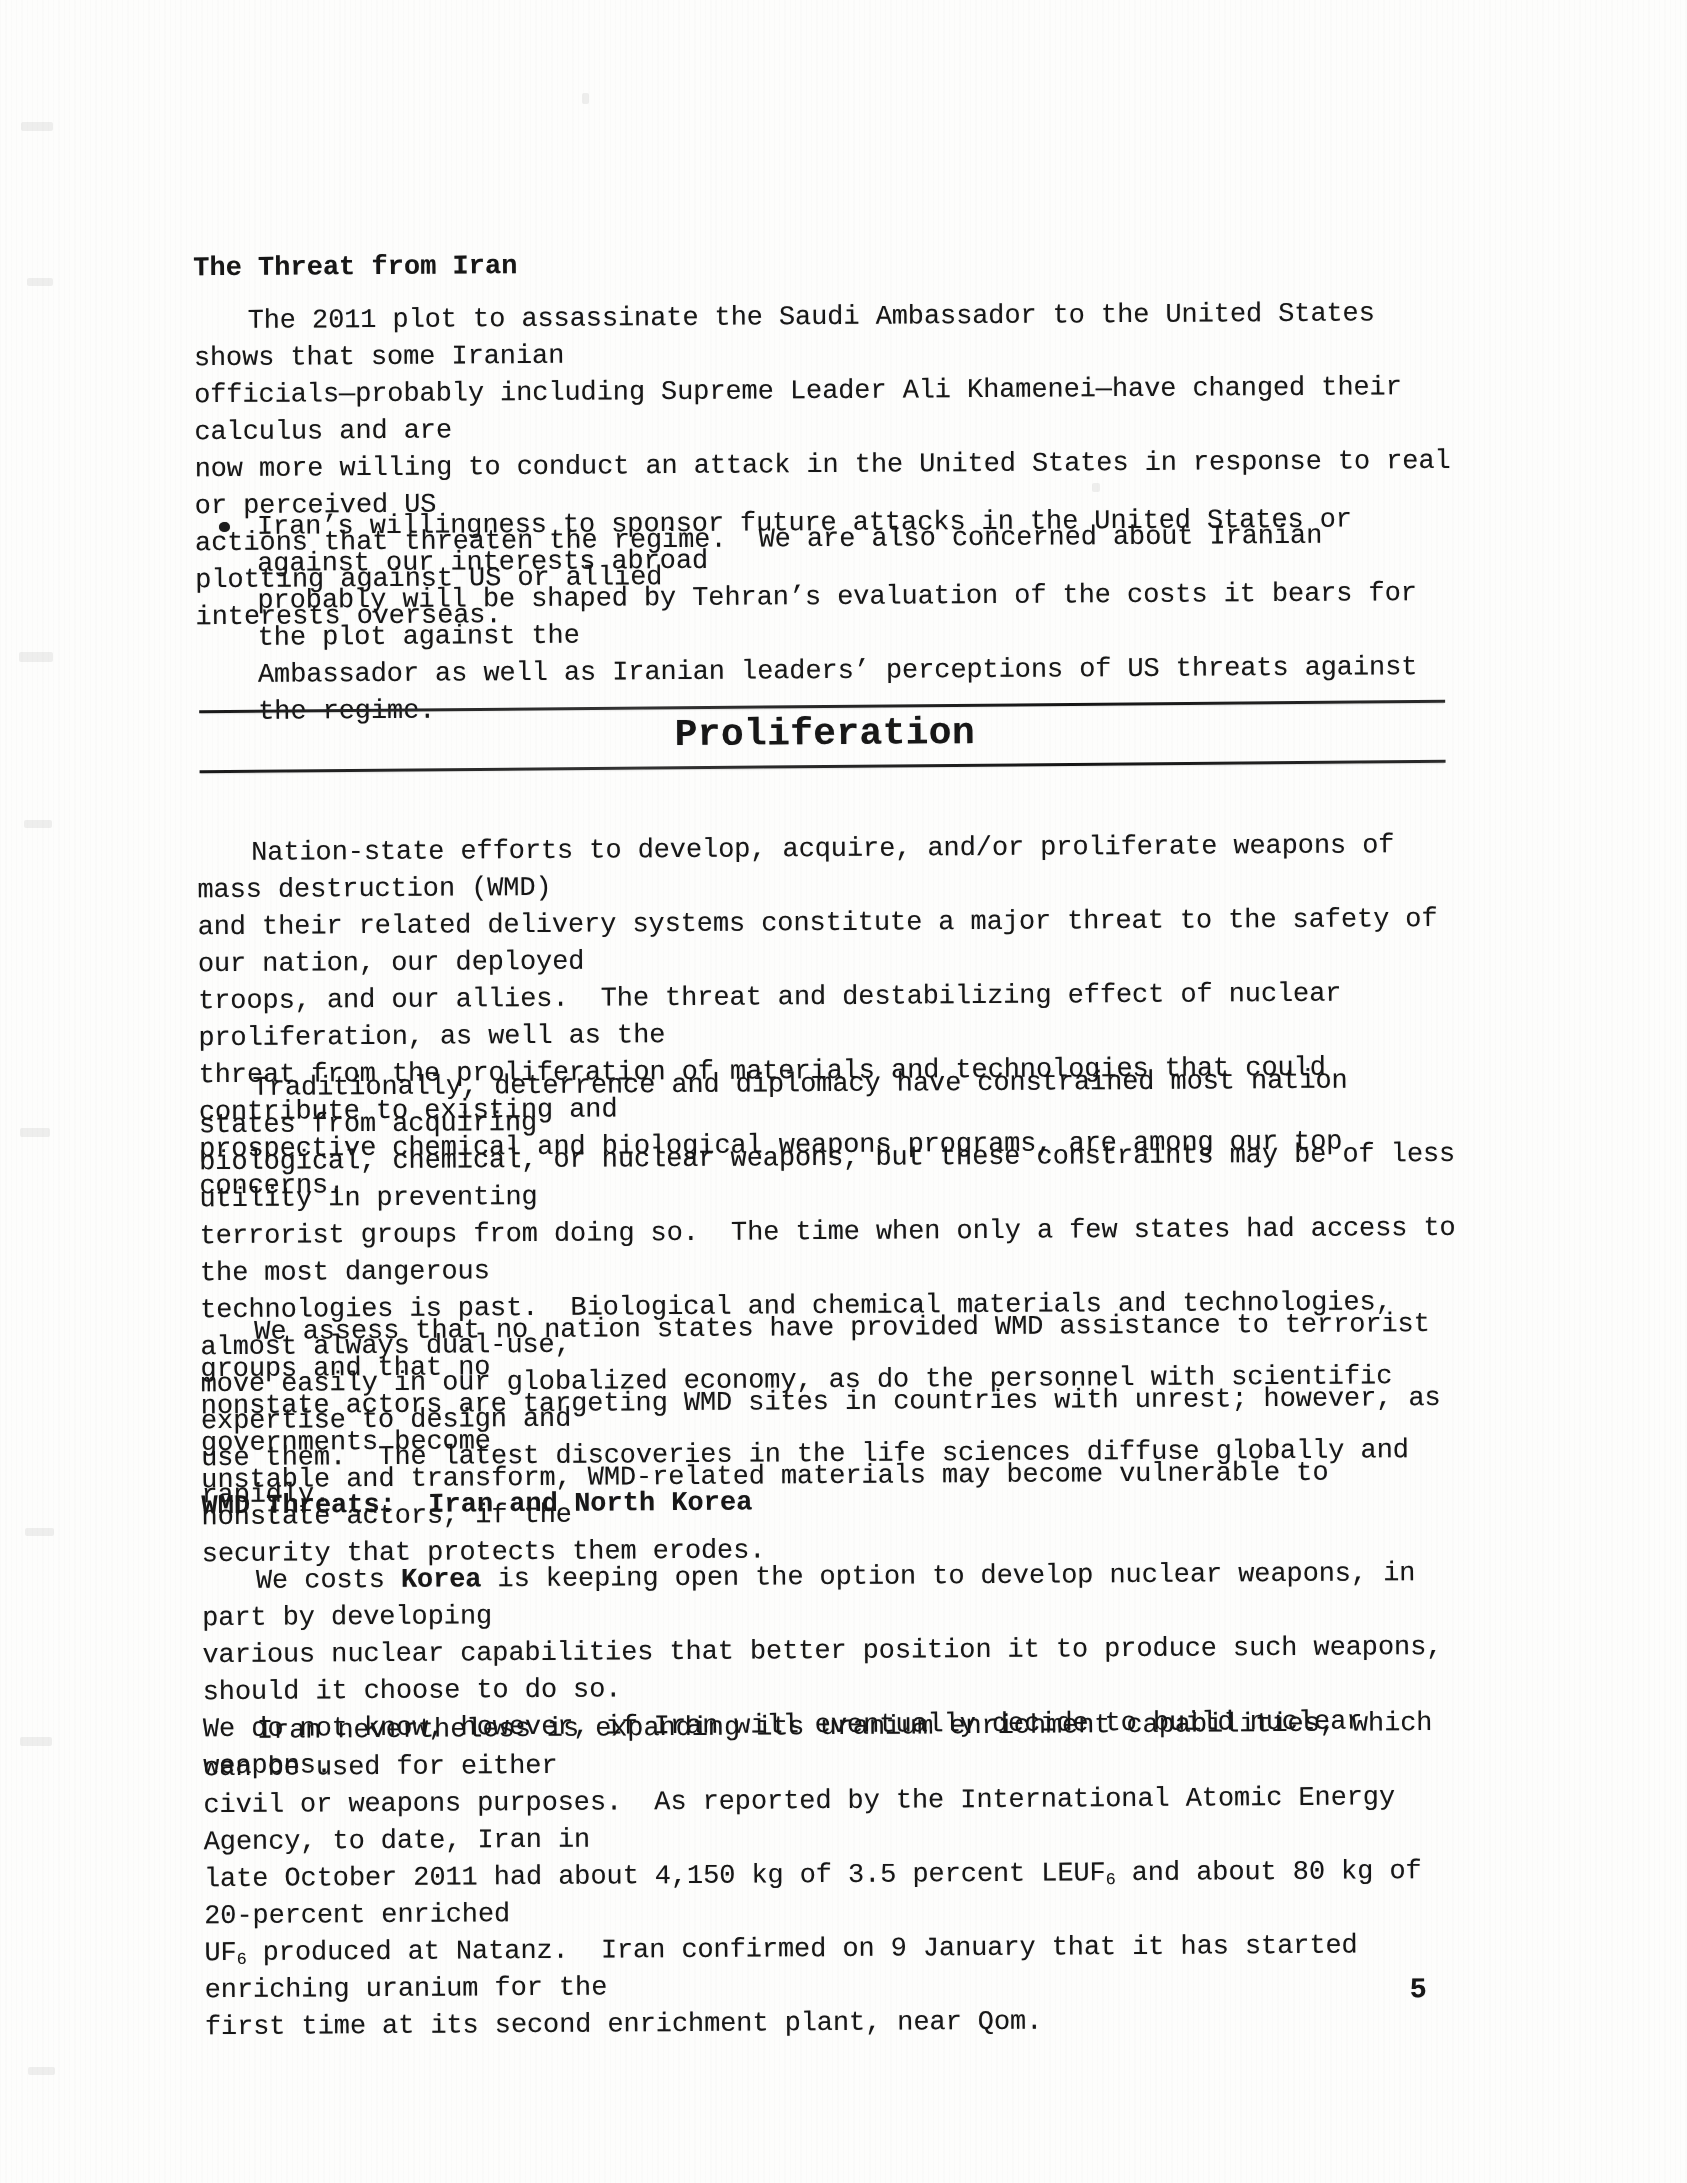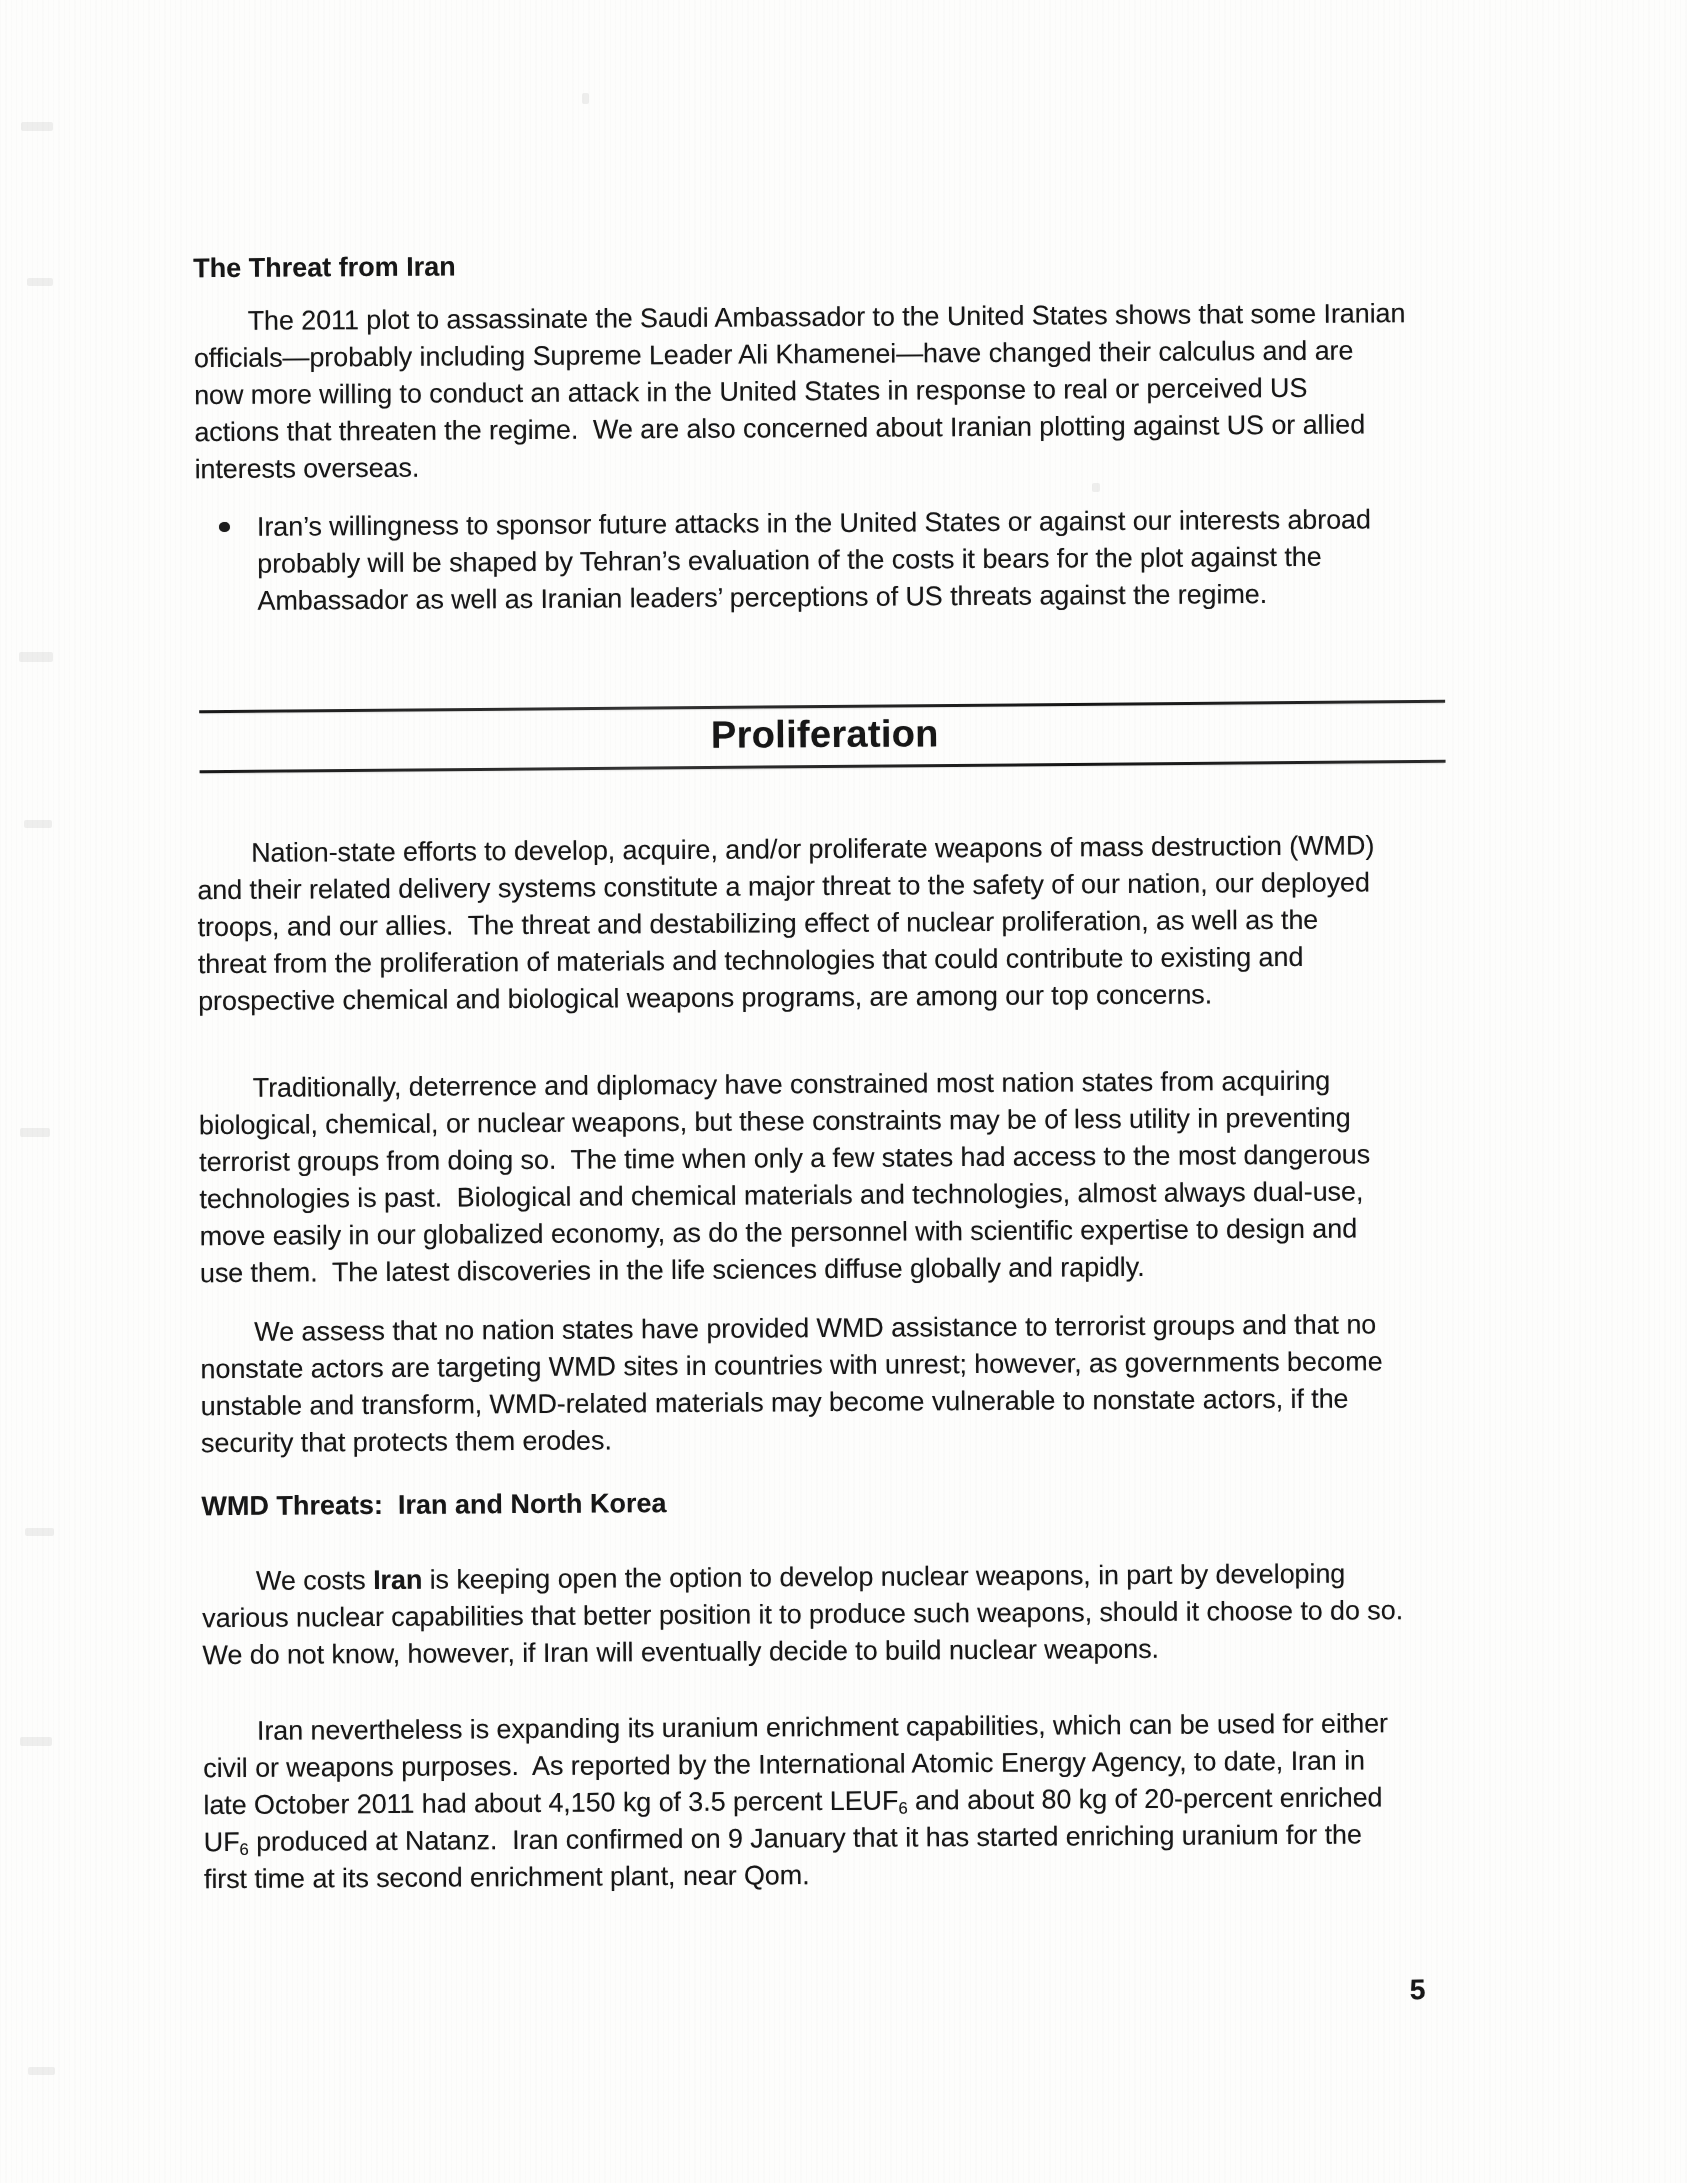--- a/index.html
+++ b/index.html
@@ -6,21 +6,21 @@
     margin: 0;
     padding: 0;
     background: #ffffff;
   }
   .page {
     position: relative;
     width: 1687px;
     height: 2183px;
     background: #fdfdfc;
     overflow: hidden;
-    font-family: Liberation Sans, sans-serif;
+    font-family: Liberation Mono, monospace;
     color: #171717;
   }
   
   .page::before {
     content: "";
     position: absolute;
     inset: 0;
     background: repeating-linear-gradient(90deg,
       rgba(70,70,70,0.016) 0px, rgba(70,70,70,0.016) 1.3px,
       transparent 1.3px, transparent 5.3px);
@@ -173,21 +173,21 @@
 move easily in our globalized economy, as do the personnel with scientific expertise to design and
 use them.&nbsp; The latest discoveries in the life sciences diffuse globally and rapidly.</p>
 
     <p class="body indent" style="top:1310px;">We assess that no nation states have provided WMD assistance to terrorist groups and that no
 nonstate actors are targeting WMD sites in countries with unrest; however, as governments become
 unstable and transform, WMD-related materials may become vulnerable to nonstate actors, if the
 security that protects them erodes.</p>
 
     <h2 class="heading" style="top:1484px;">WMD Threats:&nbsp; Iran and North Korea</h2>
 
-    <p class="body indent" style="top:1559px;"><span>We costs </span><b>Iran</b><span> is keeping open the option to develop nuclear weapons, in part by developing
+    <p class="body indent" style="top:1559px;"><span>We costs </span><b>Korea</b><span> is keeping open the option to develop nuclear weapons, in part by developing
 various nuclear capabilities that better position it to produce such weapons, should it choose to do so.
 We do not know, however, if Iran will eventually decide to build nuclear weapons.</span></p>
 
     <p class="body indent" style="top:1709px;"><span>Iran nevertheless is expanding its uranium enrichment capabilities, which can be used for either
 civil or weapons purposes.&nbsp; As reported by the International Atomic Energy Agency, to date, Iran in
 late October 2011 had about 4,150 kg of 3.5 percent LEUF</span><sub>6</sub><span> and about 80 kg of 20-percent enriched
 UF</span><sub>6</sub><span> produced at Natanz.&nbsp; Iran confirmed on 9 January that it has started enriching uranium for the
 first time at its second enrichment plant, near Qom.</span></p>
 
     <div class="page-number">5</div>

